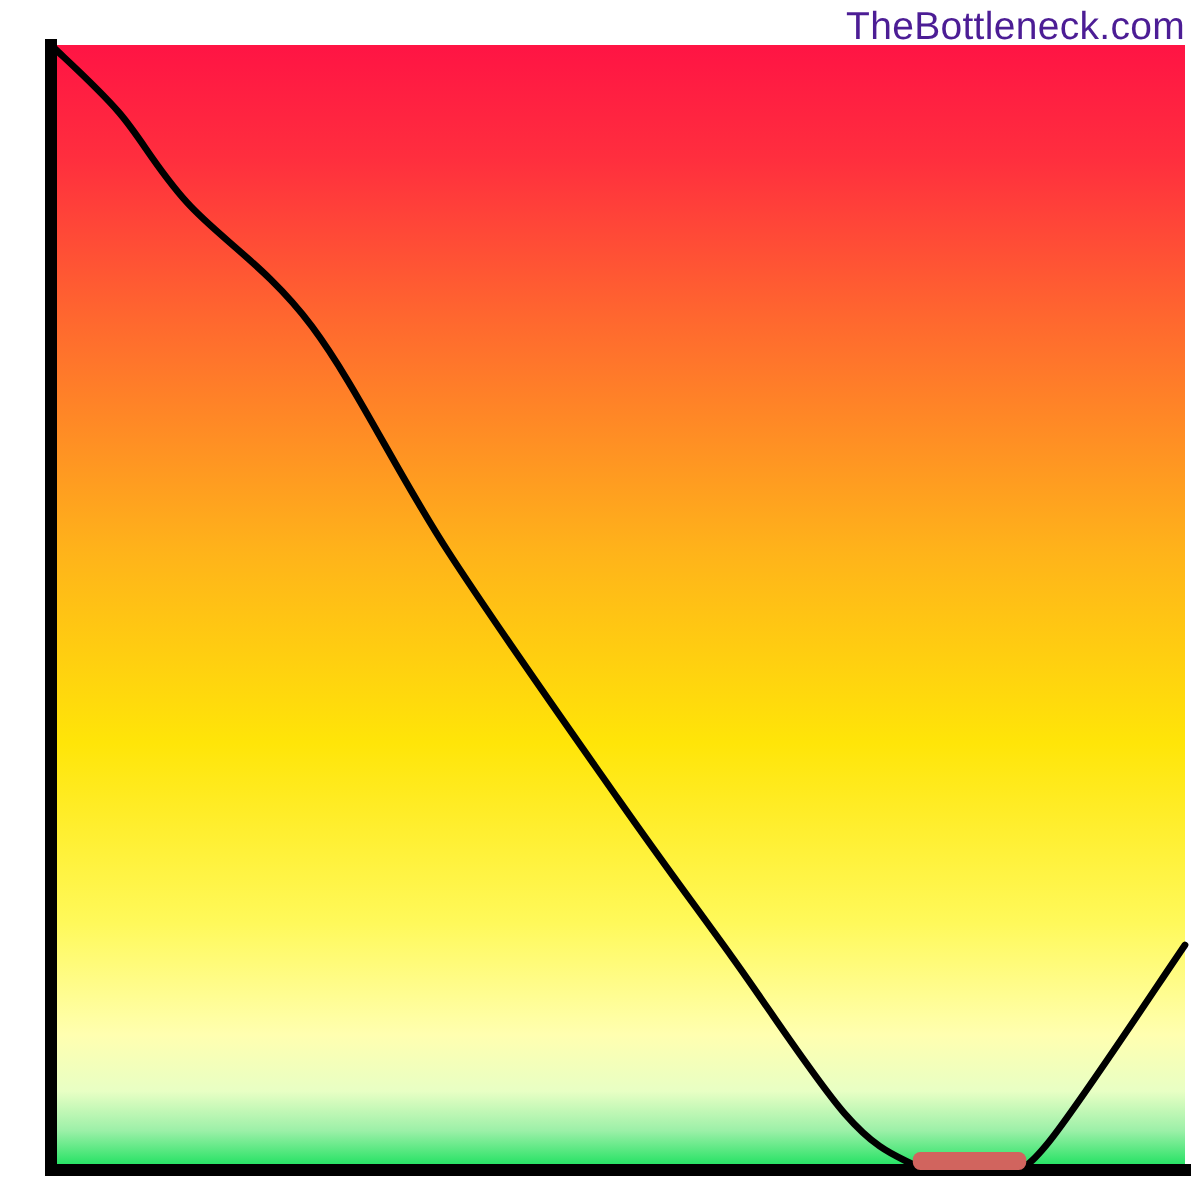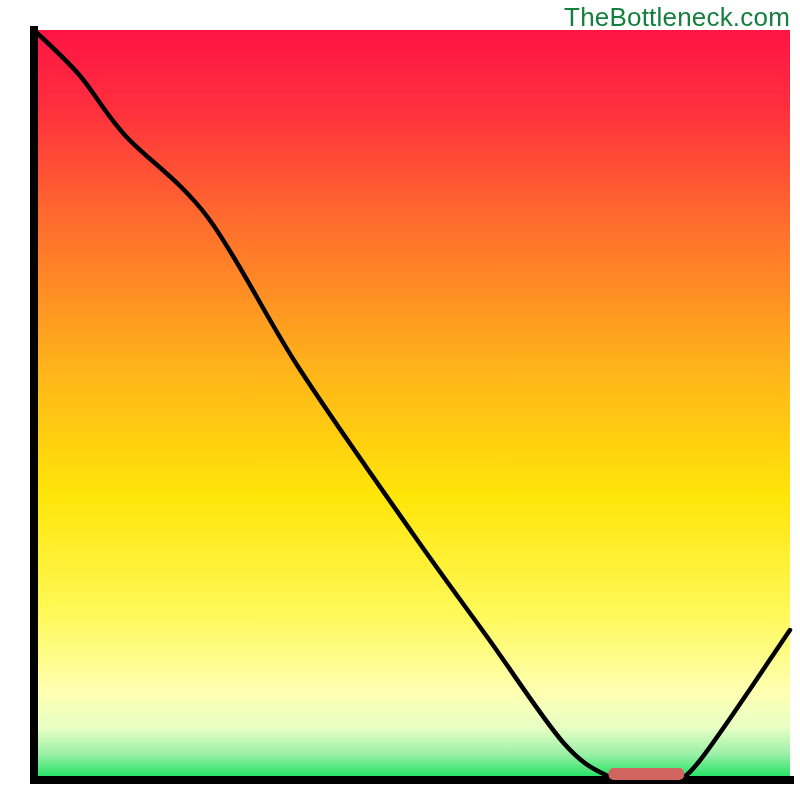--- a/index.html
+++ b/index.html
@@ -15,21 +15,21 @@
     position: relative;
     width: 800px;
     height: 800px;
   }
   .watermark {
     position: absolute;
     top: 2px;
     right: 10px;
     font-size: 26px;
     font-weight: 500;
-    color: #15803d;
+    color: #4c1d95;
     letter-spacing: 0.2px;
     text-align: center;
   }
   svg {
     position: absolute;
     top: 0;
     left: 0;
   }
 </style>
 </head>

